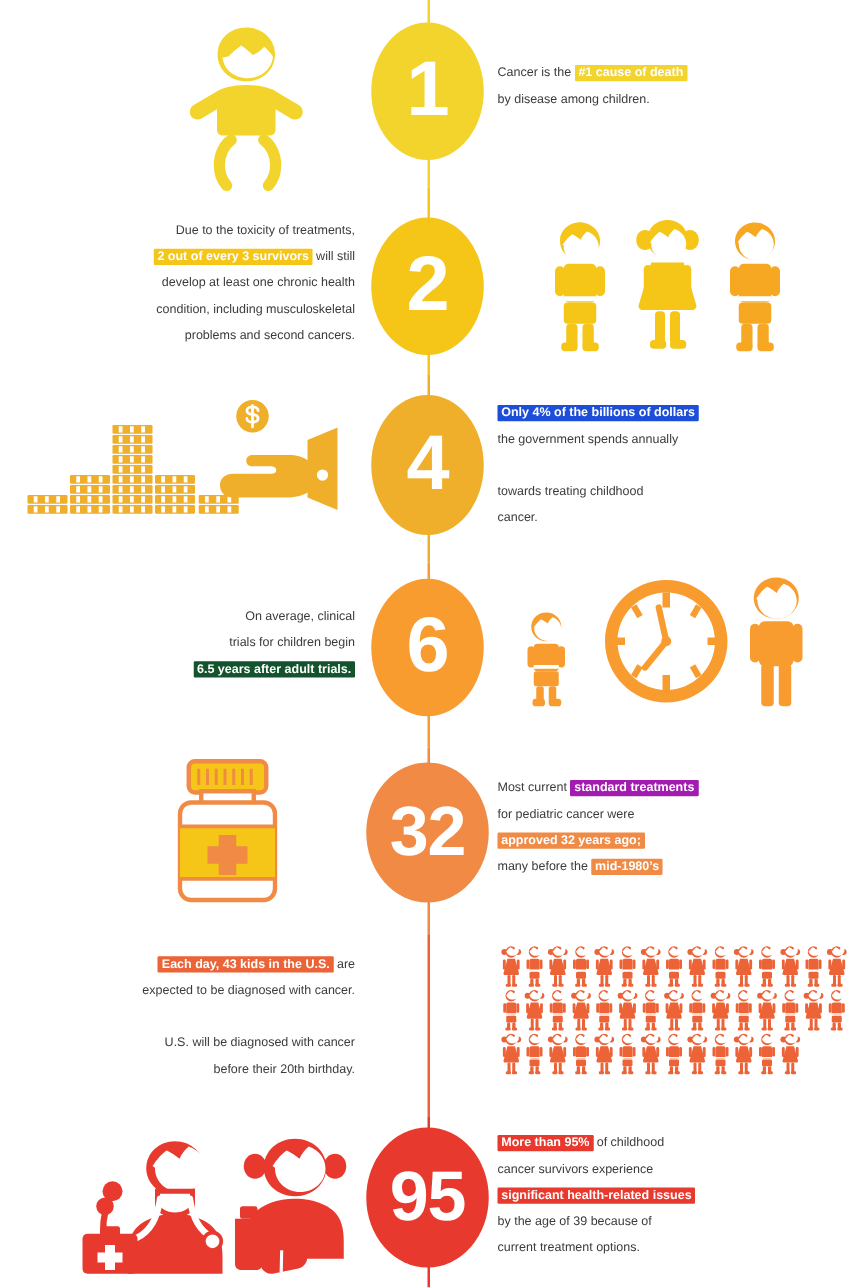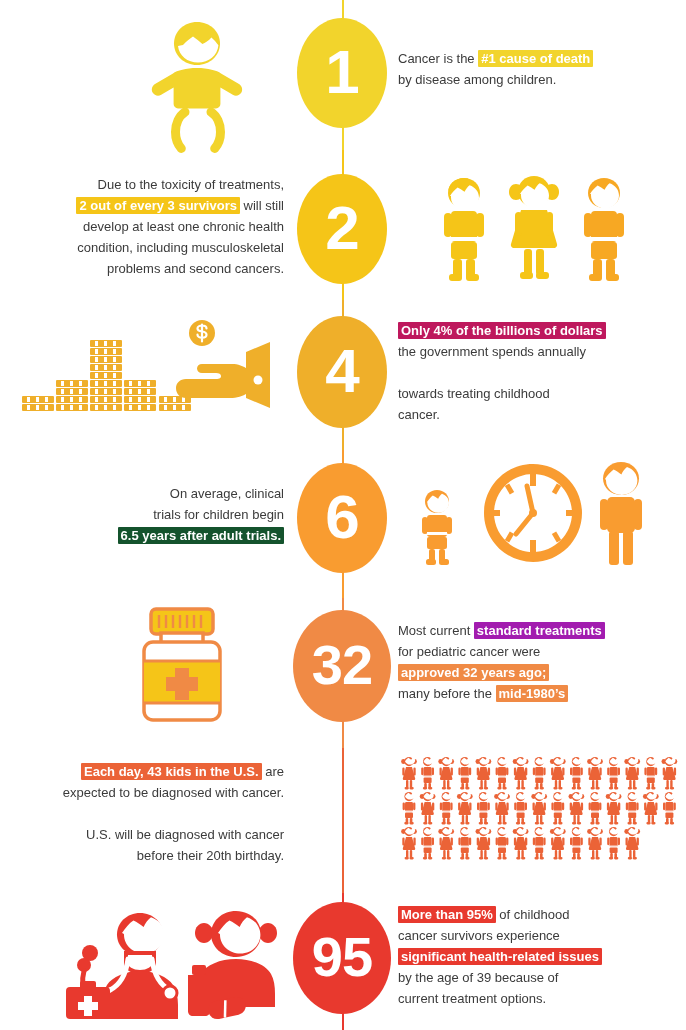--- a/index.html
+++ b/index.html
@@ -20,21 +20,21 @@
   .circle{
     position:absolute;border-radius:50%;
     display:flex;align-items:center;justify-content:center;
     color:#ffffff;font-weight:bold;line-height:1;
     letter-spacing:-1px;
   }
   .circle span{display:block;transform:translateY(-1px);}
 
   .txt{
     position:absolute;
-    font-size:13px;line-height:21px;color:#3b3b3b;
+    font-size:10px;line-height:21px;color:#3b3b3b;
   }
   .txt.right{text-align:left;}
   .txt.left{text-align:right;}
   .hl{color:#ffffff;font-weight:bold;padding:1px 3px;border-radius:1px;
       box-decoration-break:clone;-webkit-box-decoration-break:clone;}
 
   .icon{position:absolute;}
   svg{display:block;overflow:visible;}
 </style>
 </head>
@@ -257,21 +257,21 @@
           <circle cx="244" cy="62" r="4.5" fill="#fff"></circle>
         </g>
       </svg>
     </div>
 
     <div class="circle" style="left:297px;top:16px;width:90px;height:112px;background:#EFAF2A;font-size:62px;">
       <span>4</span>
     </div>
 
     <div class="txt right" style="left:398px;top:20px;width:280px;">
-      <span class="hl" style="background:#be185d;">Only 4% of the billions of dollars</span><br>
+      <span class="hl" style="background:#1d4ed8;">Only 4% of the billions of dollars</span><br>
       <span>the government spends annually</span><br>
       <br>
       <span>towards treating childhood</span><br>
       <span>cancer.</span>
     </div>
   </div>
 
   <div class="row" style="top:450px;height:148px;">
 
     <div class="txt left" style="left:20px;top:33px;width:264px;">

